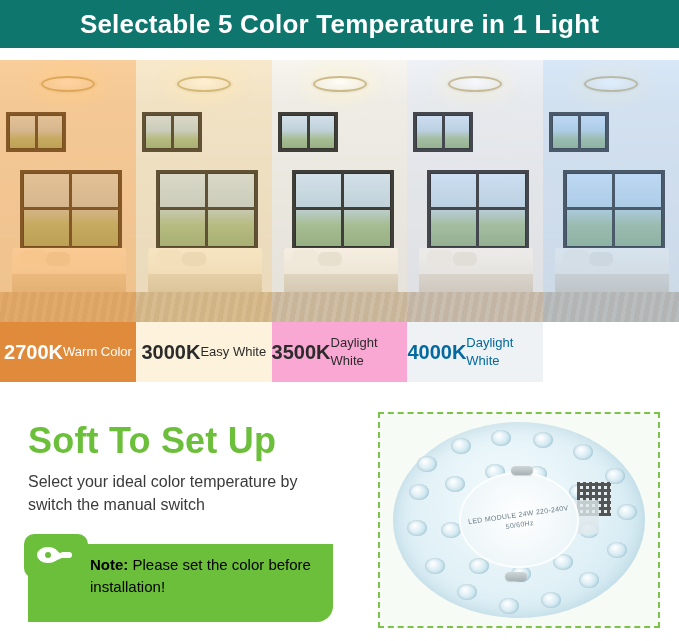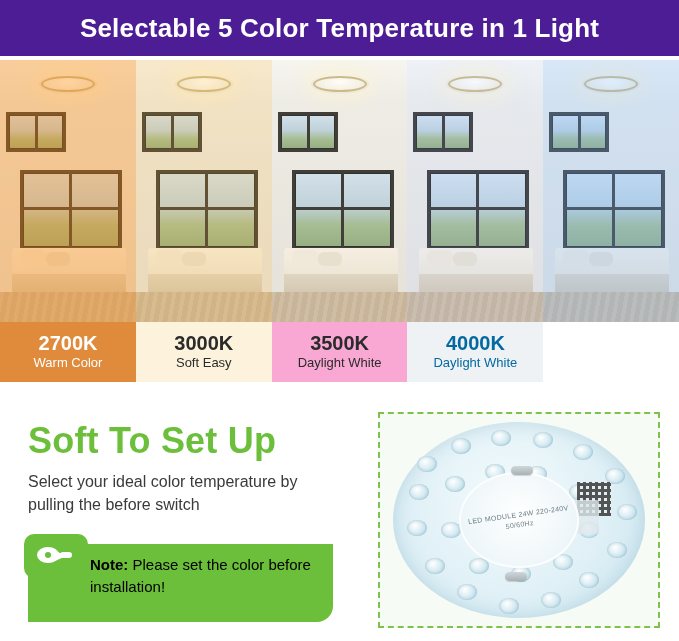--- a/index.html
+++ b/index.html
@@ -6,22 +6,22 @@
   body{
     width:679px;height:641px;
     background:#ffffff;
     font-family:"Liberation Sans", sans-serif;
     overflow:hidden;
   }
   .page{position:relative;width:679px;height:641px;}
 
   
   .banner{
-    position:absolute;left:0;top:0;width:679px;height:56px;
-    background:#4c1d95;
+    position:absolute;left:0;top:0;width:679px;height:48px;
+    background:#0f766e;
     display:flex;align-items:center;justify-content:center;
   }
   .banner-title{
     color:#ffffff;
     font-size:26px;
     font-weight:bold;
     letter-spacing:.2px;
     white-space:nowrap;
   }
 
@@ -92,21 +92,21 @@
 
   
   .p1 .tint{background:rgba(255,150,30,.42);}
   .p2 .tint{background:rgba(255,198,90,.26);}
   .p3 .tint{background:rgba(255,232,190,.10);}
   .p4 .tint{background:rgba(200,220,255,.16);}
   .p5 .tint{background:rgba(150,200,255,.30);}
 
   .label{
     position:absolute;left:0;top:262px;width:136px;height:60px;
-    display:flex;flex-direction:column;align-items:center;justify-content:center;
+    display:flex;flex-direction:row;align-items:center;justify-content:center;
     box-sizing:border-box;
   }
   .label .k{font-size:20px;font-weight:bold;line-height:22px;}
   .label .n{font-size:13px;line-height:18px;}
   .l1{background:#e08a3c;color:#ffffff;}
   .l2{background:#fdf3dc;color:#2b2b2b;}
   .l3{background:#f9a8d4;color:#2b2b2b;}
   .l4{background:#eef2f5;color:#0369a1;}
   .l5{background:#63b5e5;color:#ffffff;}
 
@@ -243,21 +243,21 @@
           </div>
         <div class="bed"></div>
           <div class="pillow"></div>
           <div class="pillow2"></div>
           <div class="blanket"></div>
           <div class="floor"></div>
         <div class="tint"></div>
       </div>
       <div class="label l2">
         <div class="k">3000K</div>
-        <div class="n">Soft Easy</div>
+        <div class="n">Easy White</div>
       </div>
     </div>
 
     <div class="panel p3">
       <div class="room">
         <div class="wall"></div>
           <div class="ceiling"></div>
         <div class="lamp">
             <div class="ring"></div>
           </div>
@@ -329,21 +329,21 @@
           <div class="floor"></div>
         <div class="tint"></div>
       </div>
     </div>
 
   </div>
 
   <div class="bottom">
 
     <div class="easy-title">Soft To Set Up</div>
-    <div class="easy-sub">Select your ideal color temperature by pulling the before switch</div>
+    <div class="easy-sub">Select your ideal color temperature by switch the manual switch</div>
 
     <div class="note-box">
       <div class="note-badge">
         <div class="note-icon">
           <svg width="42" height="30" viewBox="0 0 42 30" aria-hidden="true">
             <ellipse cx="14" cy="15" rx="11" ry="8" fill="#ffffff"></ellipse>
             <path d="M10 12 q6 -5 12 -1 l8 4 q2 1 0 2 l-9 4 q-6 2 -11 -3 z" fill="#ffffff"></path>
             <rect x="26" y="12" width="12" height="6" rx="3" fill="#ffffff"></rect>
             <circle cx="14" cy="15" r="3" fill="#6cbf3a"></circle>
           </svg>

